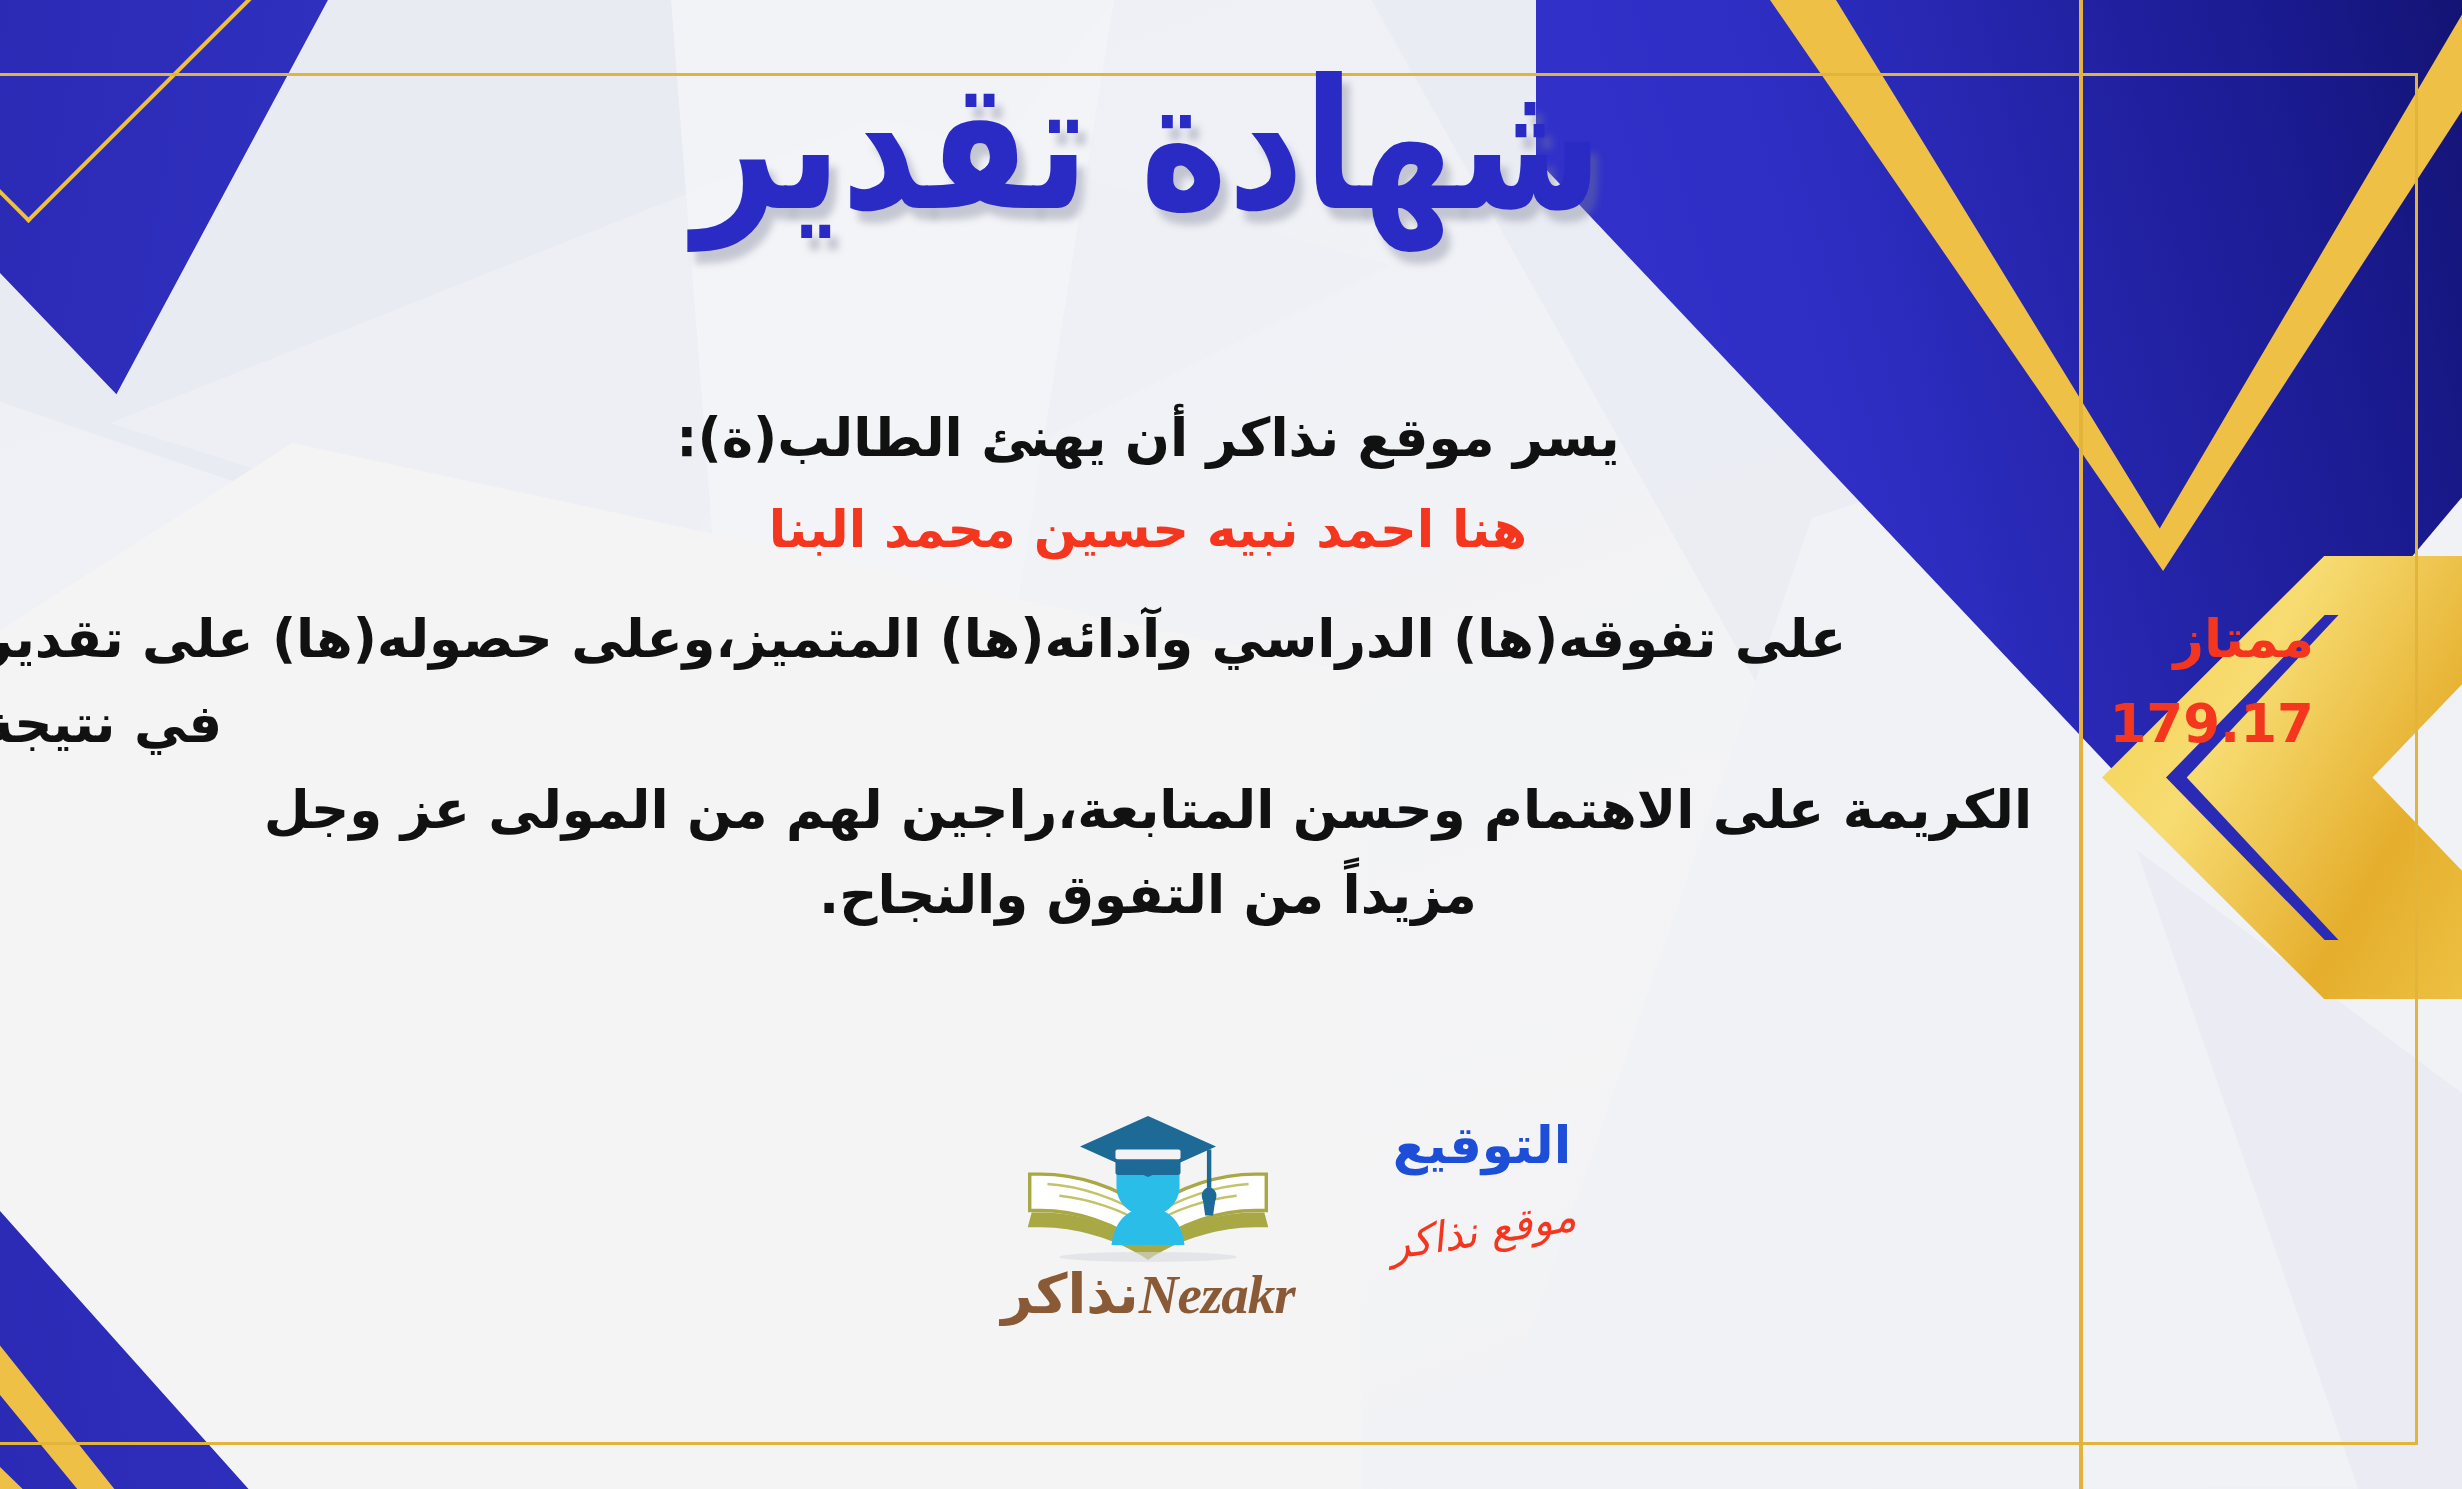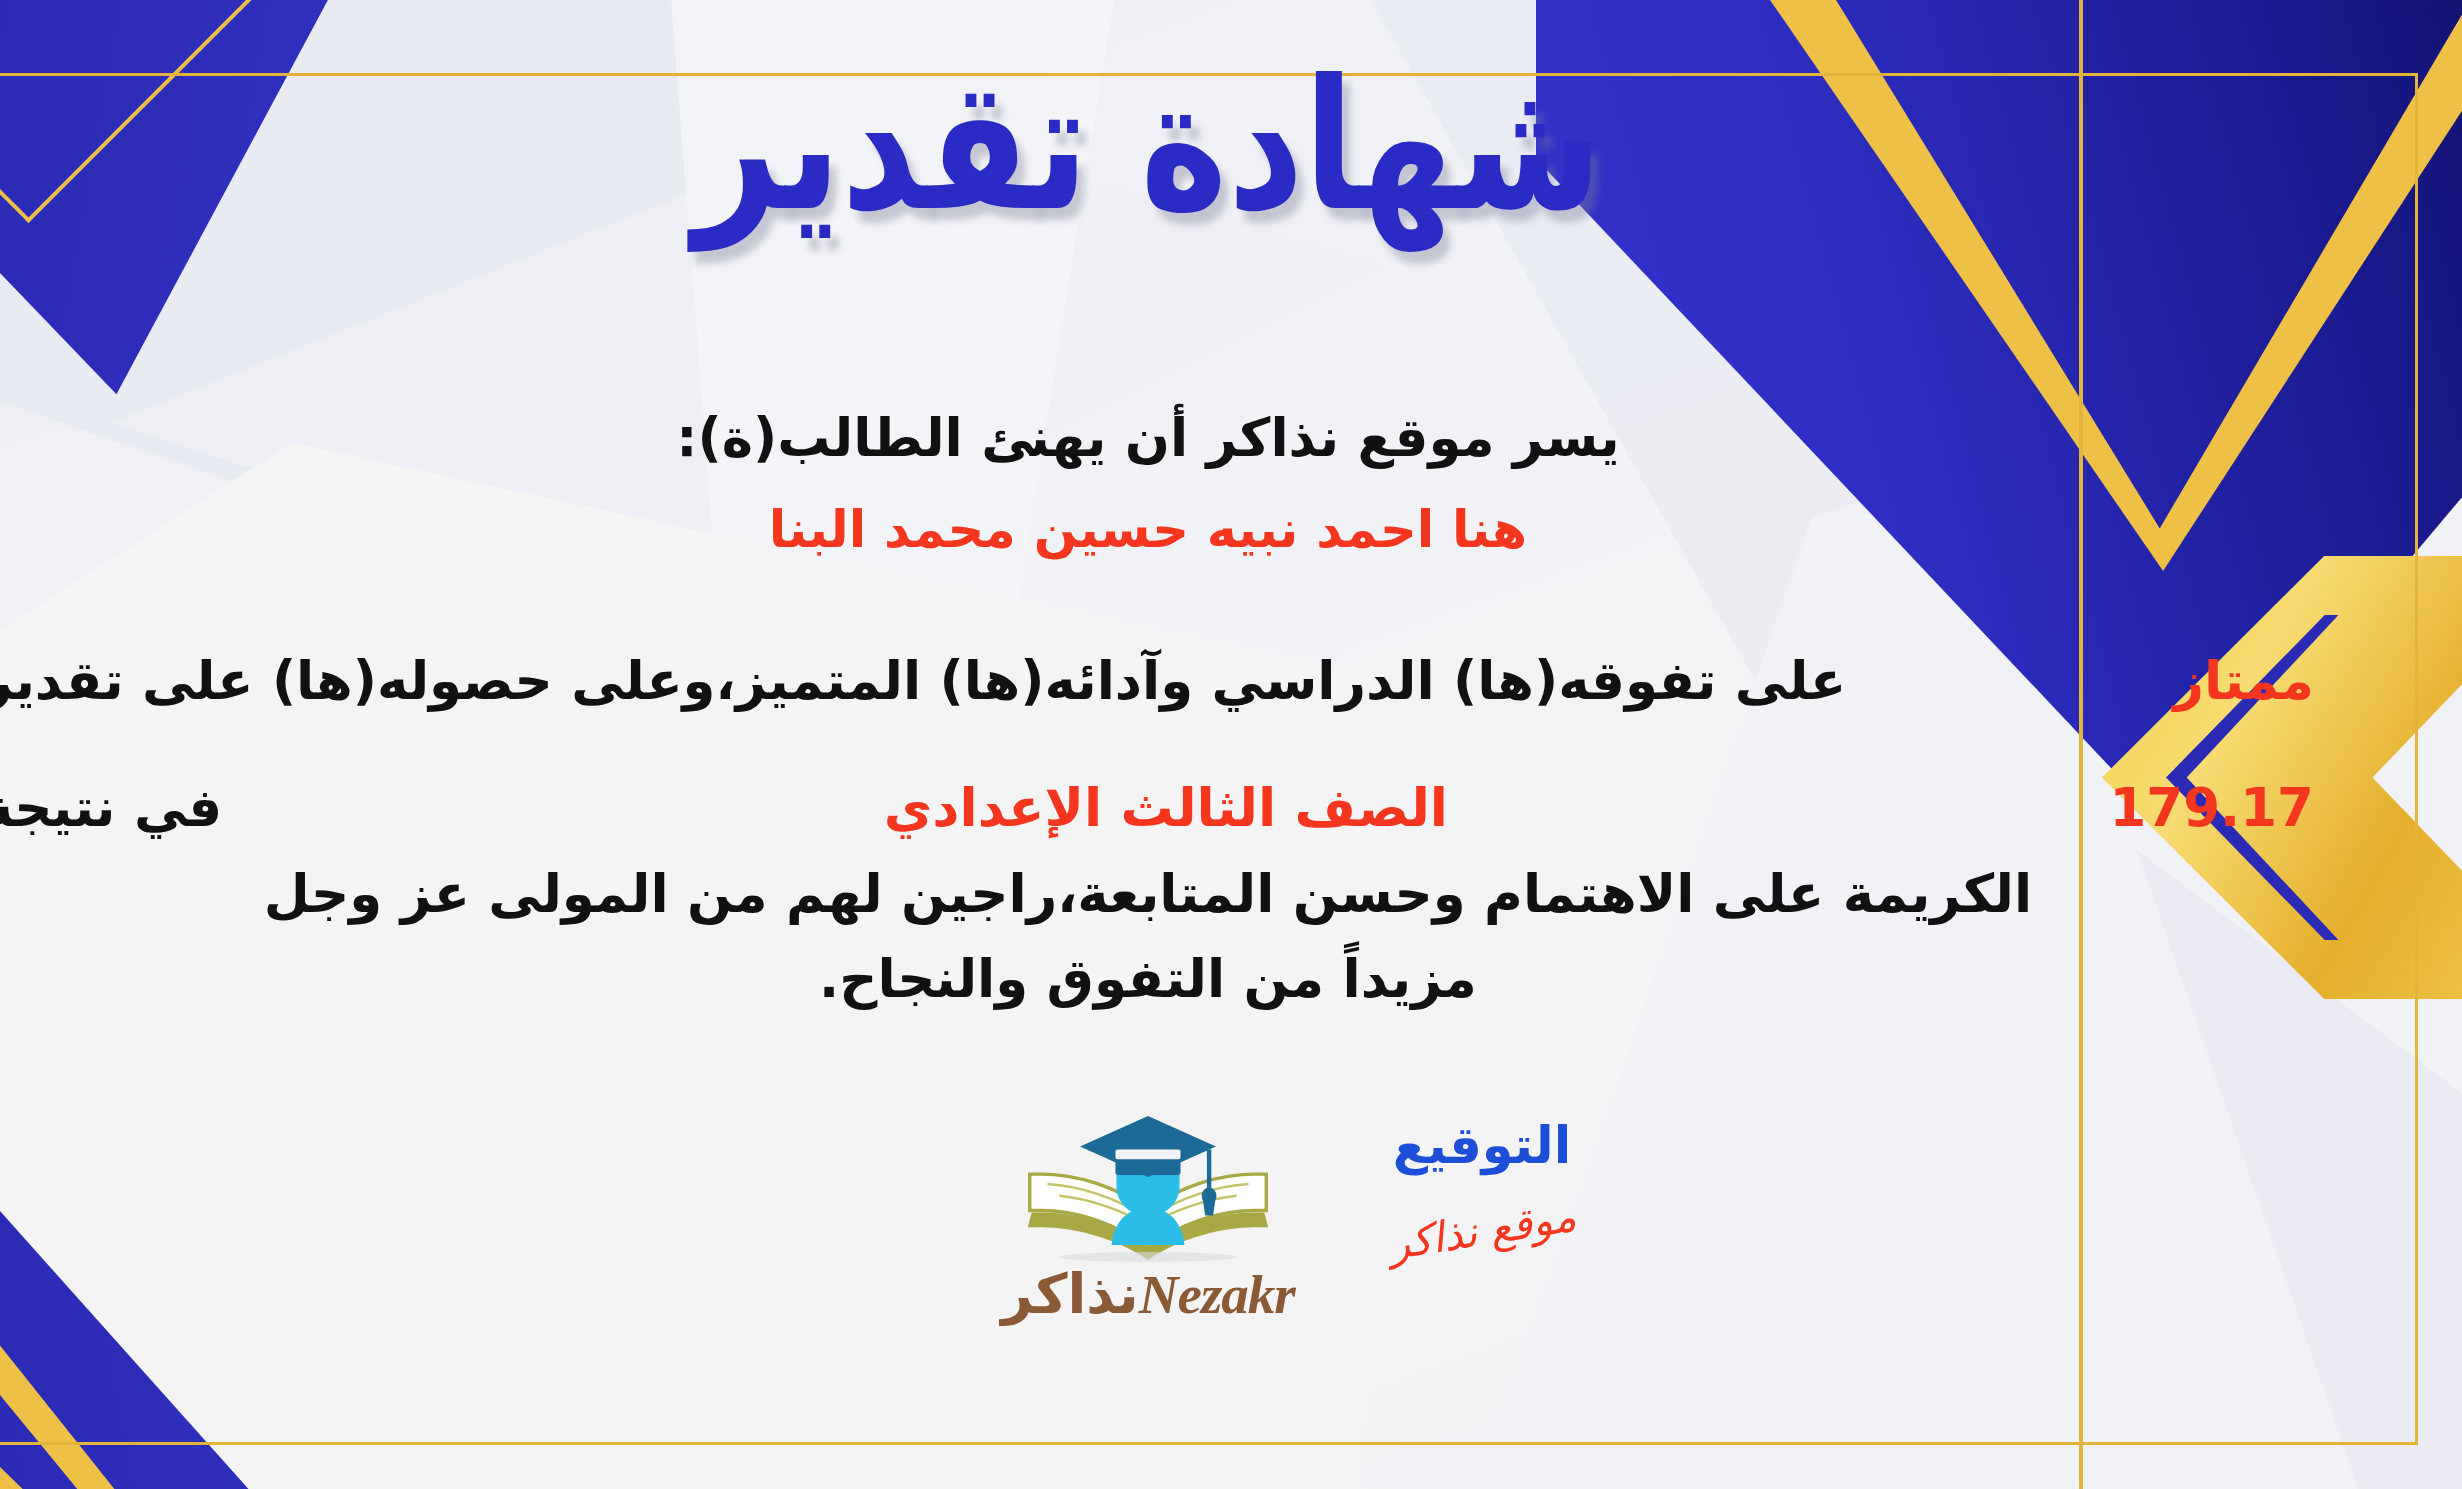--- a/index.html
+++ b/index.html
@@ -197,21 +197,21 @@
     gap: 12.8px;
     white-space: nowrap;
   }
   .lead { margin-bottom: 16.7px; }
   .student-name {
     color: #f5361f;
     font-size: 51px;
     font-weight: 700;
     margin-bottom: 32.5px;
   }
-  .hl { color: #f5361f; font-weight: 700; margin-top: 42px; }
+  .hl { color: #f5361f; font-weight: 700; }
   .para-line { margin-bottom: 7.9px; }
   .seg { display: inline-block; }
 
   
   .footer {
     position: absolute;
     left: 148px; right: 148px; bottom: 79px;
     height: 315px;
   }
   .sign-block {
@@ -314,21 +314,20 @@
 
     <div class="line student-name">هنا احمد نبيه حسين محمد البنا</div>
 
     <div class="line-justify para-line">
       <span class="seg hl">ممتاز</span>
       <span class="seg">على تفوقه(ها) الدراسي وآدائه(ها) المتميز،وعلى حصوله(ها) على تقدير</span>
     </div>
 
     <div class="line-justify para-line">
       <span class="seg hl">179.17</span>
-      <span class="seg hl">الصف الثالث الإعدادي</span>
       <span class="seg">في نتيجة</span>
     </div>
 
     <div class="line para-line">الكريمة على الاهتمام وحسن المتابعة،راجين لهم من المولى عز وجل</div>
 
     <div class="line para-line">مزيداً من التفوق والنجاح.</div>
   </div>
 
   <div class="footer">
 

